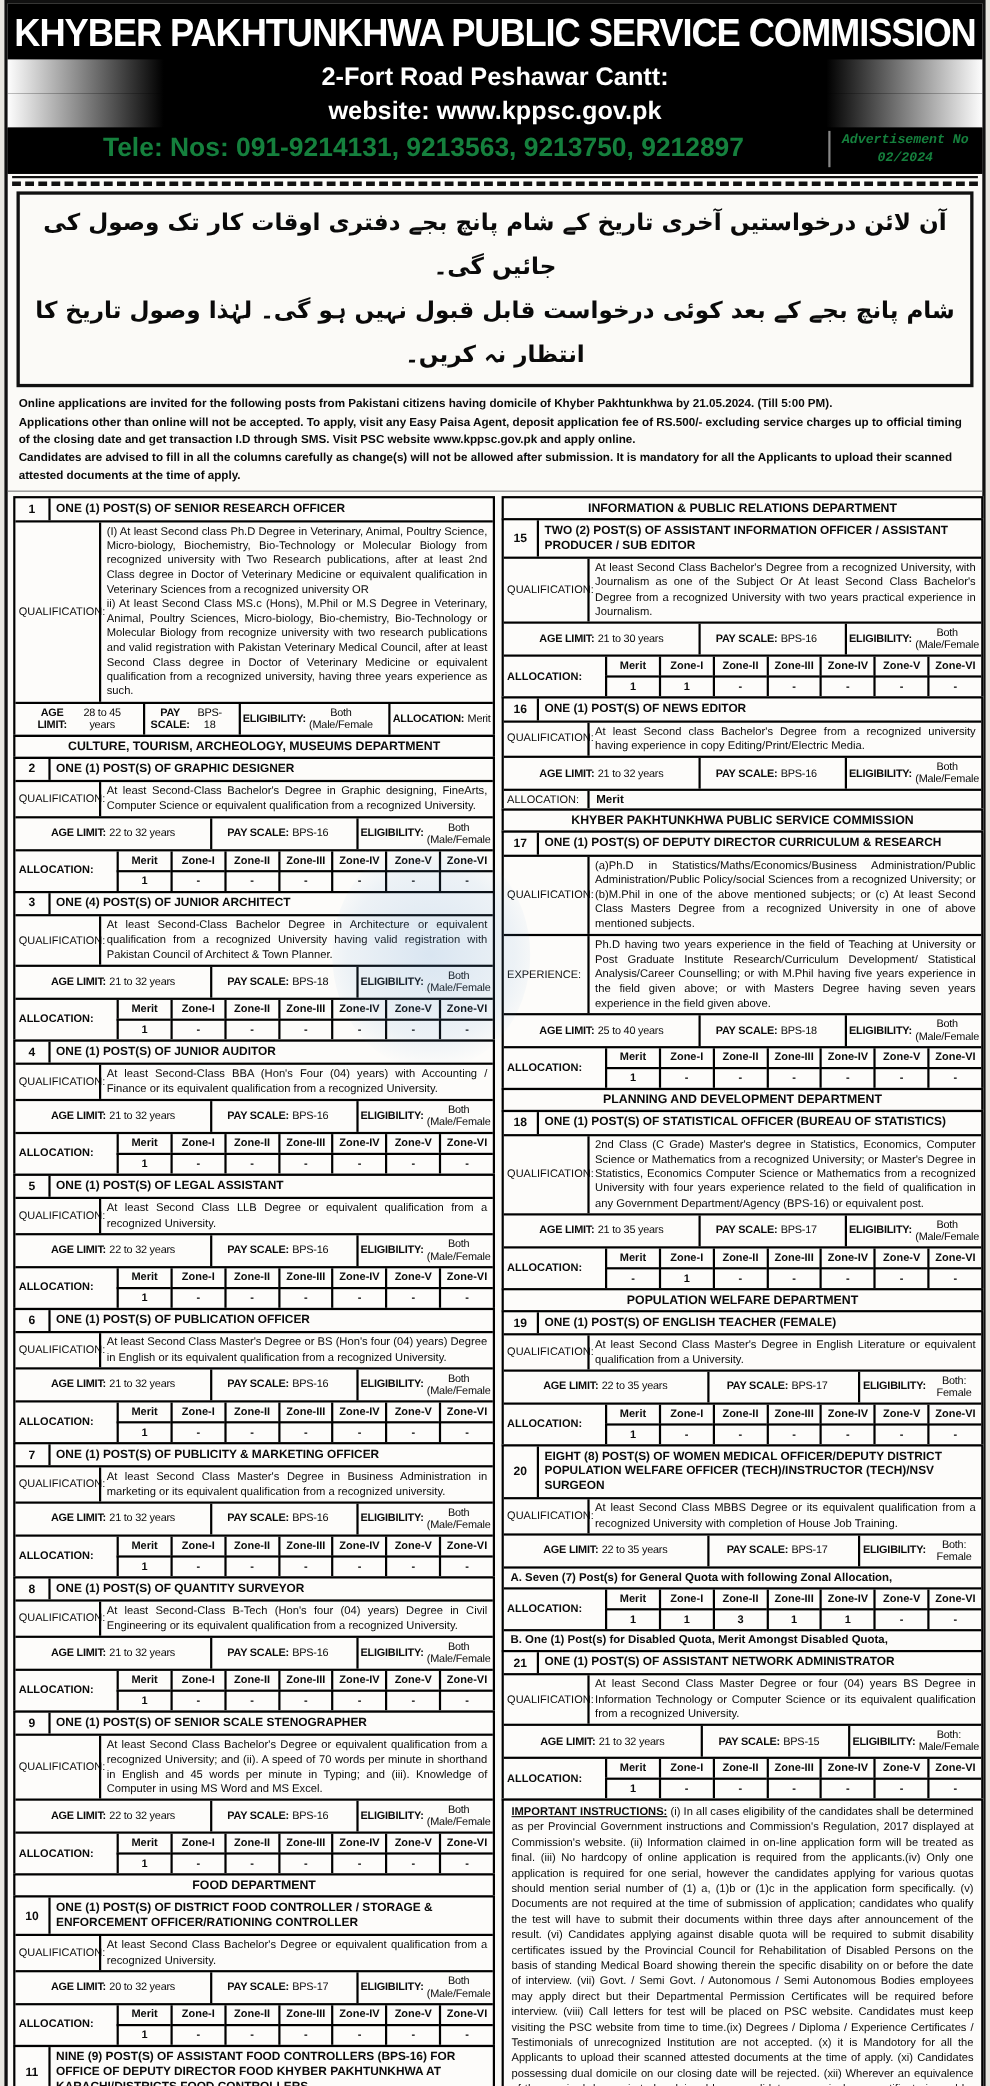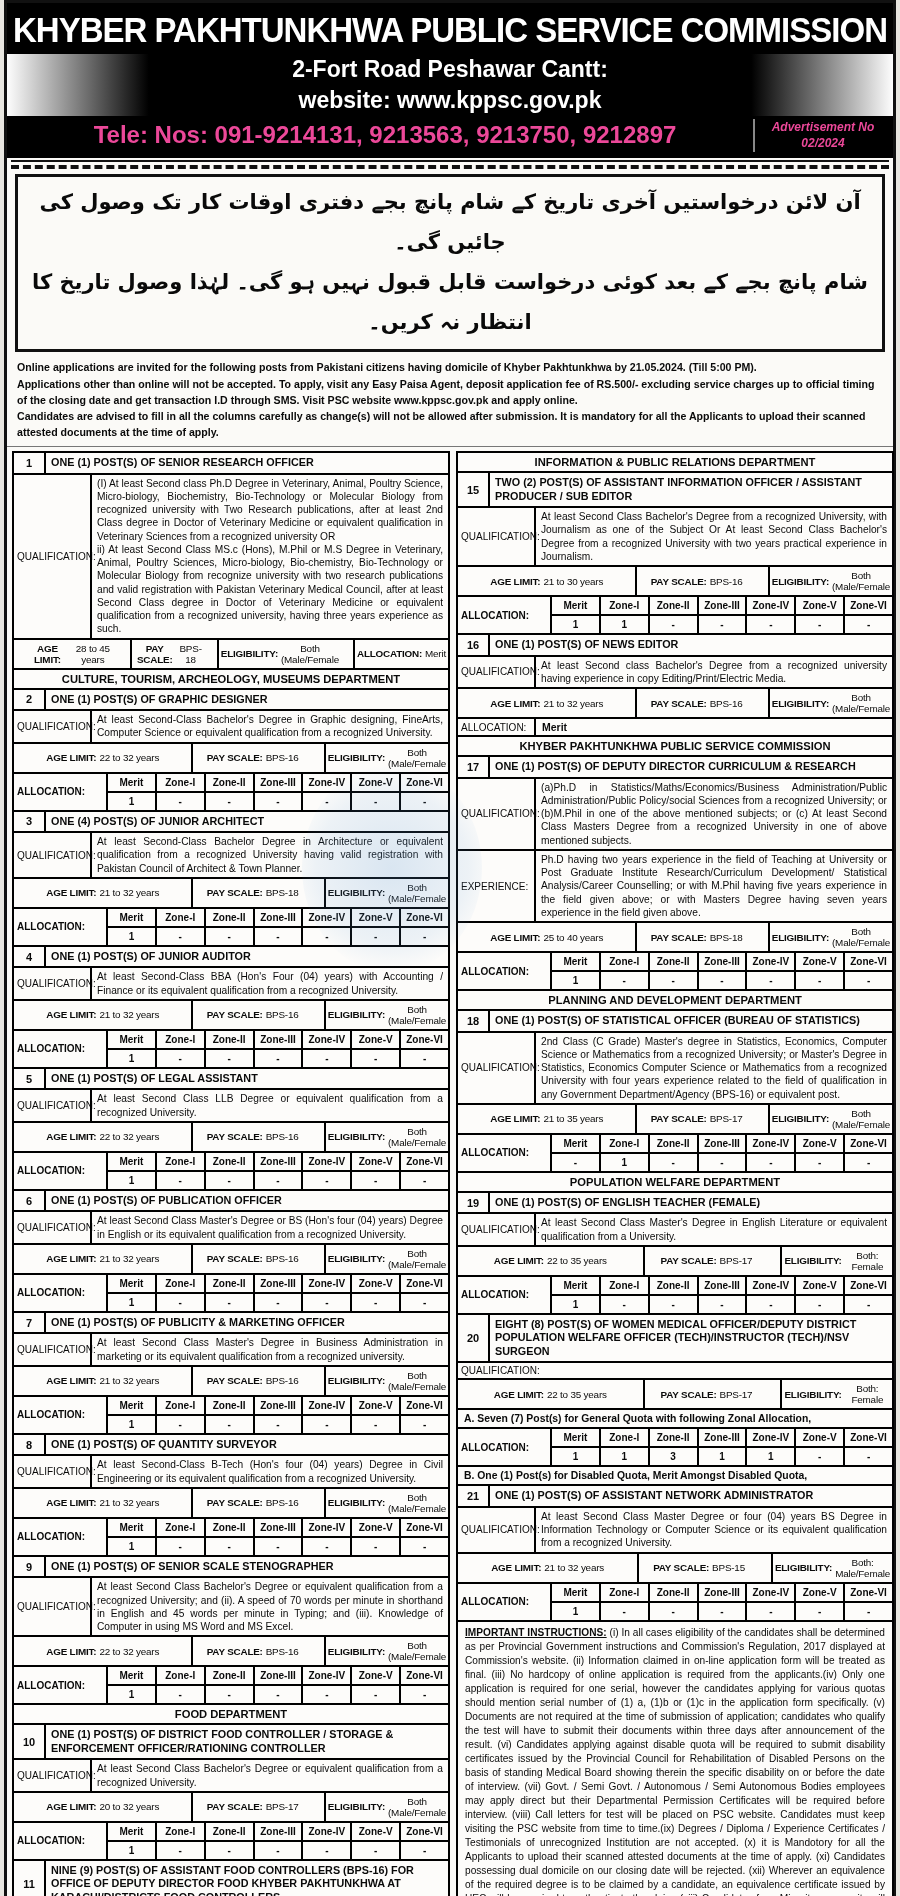--- a/index.html
+++ b/index.html
@@ -6,24 +6,24 @@
   body{width:900px;font-family:"Liberation Sans",sans-serif;color:#0a0a0a;}
   .page{position:relative;width:892px;margin:0 auto;min-height:1890px;background:#fbfaf7;
         border:3px solid #111;box-sizing:border-box;padding-bottom:6px;}
   
   .hdr{background:#000;}
   .hdr-title{color:#fff;text-align:center;font-weight:bold;font-size:33px;letter-spacing:-1px;
              padding:10px 4px 6px 4px;line-height:1.05;font-family:"Liberation Sans",sans-serif;
              transform:scaleY(1.08);}
   .hdr-band{color:#fff;text-align:center;font-weight:bold;font-size:23px;padding:2px 0;
             background:linear-gradient(90deg,#fdfdfd 0%,#000 16%,#000 84%,#fdfdfd 100%);}
-  .hdr-tele{display:flex;align-items:center;background:#000;color:#ec4899;padding:3px 10px 6px 10px;}
+  .hdr-tele{display:flex;align-items:center;background:#000;color:#15803d;padding:3px 10px 6px 10px;}
   .hdr-tele .tele{flex:1;text-align:center;font-weight:bold;font-size:24px;}
   .hdr-adno{width:120px;flex:none;text-align:center;font-style:italic;font-weight:bold;
-            font-size:12px;line-height:1.4;border-left:2px solid #888;padding-left:8px;}
+            font-size:12px;line-height:1.4;border-left:2px solid #888;padding-left:8px;font-family:Liberation Mono, monospace;}
   .dashline{border-top:2px solid #111;border-bottom:4px dashed #111;height:3px;margin:2px 4px;}
   
   .urdu-box{border:3px solid #111;margin:5px 8px;padding:6px 14px;direction:rtl;text-align:center;
             font-family:"DejaVu Sans",sans-serif;font-weight:bold;font-size:21px;line-height:1.9;}
   
   .intro{padding:3px 10px 4px 10px;font-size:10.6px;font-weight:bold;line-height:1.5;
          border-bottom:1px solid #777;}
   .intro div{margin-bottom:1px;}
   
   .cols{display:flex;gap:6px;padding:4px 5px 0 5px;}
@@ -750,20 +750,21 @@
             </div>
           </div>
         </div>
         <div class="blk">
           <div class="prow">
             <div class="pcell num">20</div>
             <div class="pcell ptitle">EIGHT (8) POST(S) OF WOMEN MEDICAL OFFICER/DEPUTY DISTRICT POPULATION WELFARE OFFICER (TECH)/INSTRUCTOR (TECH)/NSV SURGEON</div>
           </div>
           <div class="prow">
             <div class="pcell plbl">QUALIFICATION:</div>
+            <div class="pcell ptxt">At least Second Class MBBS Degree or its equivalent qualification from a recognized University with completion of House Job Training.</div>
           </div>
           <div class="prow">
             <div class="pcell c-meta c-age">
               <b>AGE LIMIT:</b>
               <span>22 to 35 years</span>
             </div>
             <div class="pcell c-meta c-pay">
               <b>PAY SCALE:</b>
               <span>BPS-17</span>
             </div>

